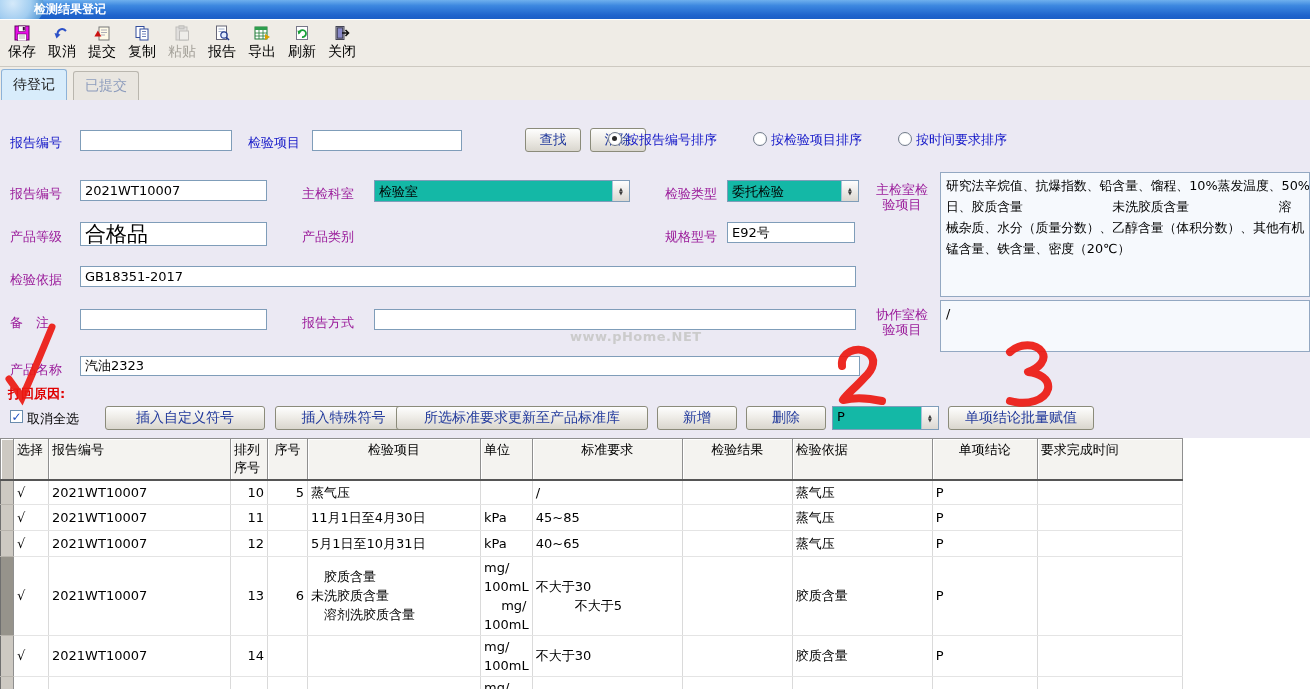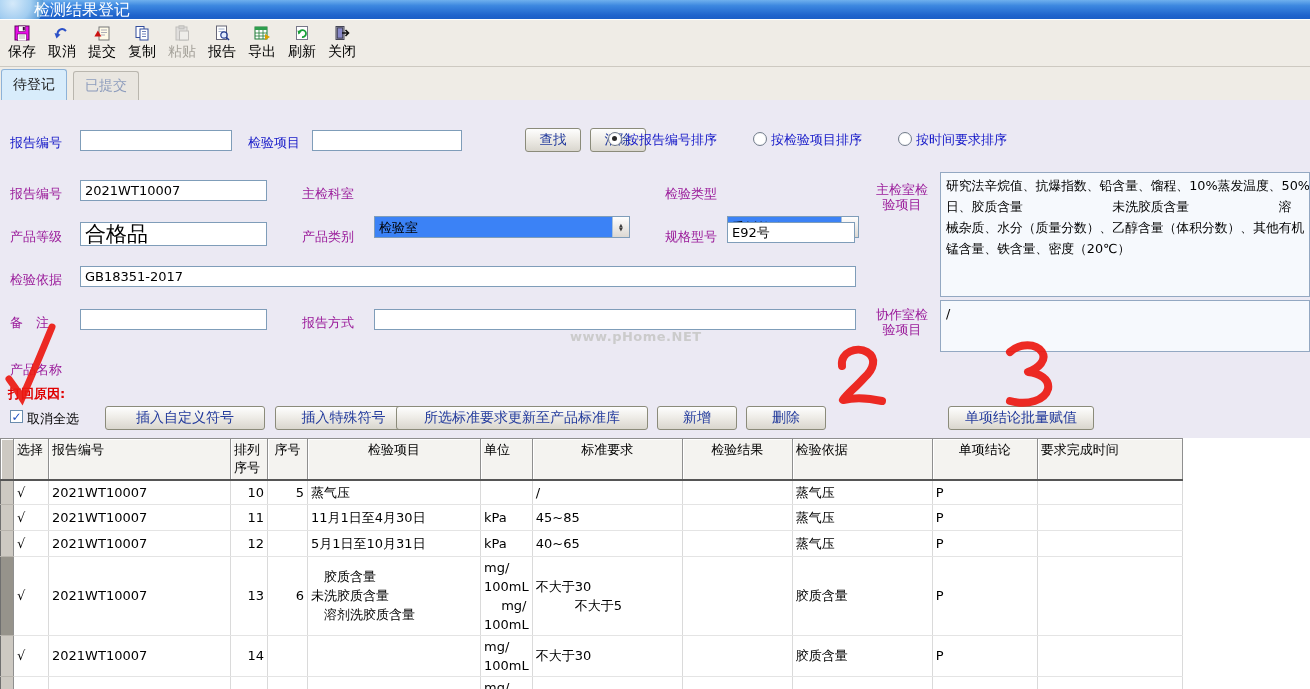--- a/index.html
+++ b/index.html
@@ -2,21 +2,21 @@
 <html><head>
 <meta charset="utf-8">
 <style>
   html,body{margin:0;padding:0;width:1310px;height:689px;overflow:hidden;
     font-family:"DejaVu Sans","Liberation Sans",sans-serif;}
   #win{position:relative;width:1310px;height:689px;background:#ebe9f3;overflow:hidden;}
 
   
   #titlebar{position:absolute;left:0;top:0;width:100%;height:28px;
     background:linear-gradient(180deg,#6fb0ee 0%,#3d88e0 20%,#1f63cc 55%,#1a5ac0 80%,#2e74d6 100%);
-    color:#fff;font-size:16px;font-weight:normal;line-height:19px;overflow:hidden;}
+    color:#fff;font-size:12px;font-weight:bold;line-height:19px;overflow:hidden;}
   #titlebar .swirl{position:absolute;left:-8px;top:-16px;width:52px;height:44px;border-radius:50%;
     background:radial-gradient(circle at 40% 45%, #dceefb 0%, #a8d2f2 45%, #5e9fd8 75%, #2a6cc0 100%);opacity:.95;}
   #titlebar .ttext{position:absolute;left:34px;top:0;}
 
   
   #toolbar{position:absolute;left:0;top:19px;width:100%;height:48px;background:#efece6;
     border-top:1px solid #ffffff;border-bottom:1px solid #cdc9c1;display:flex;align-items:center;padding-left:2px;box-sizing:border-box;}
   .tbtn{width:40px;height:44px;display:flex;flex-direction:column;align-items:center;justify-content:center;cursor:default;}
   .tbtn .ticon{height:17px;margin-bottom:1px;}
   .tbtn .tlabel{font-size:14px;color:#000;}
@@ -35,21 +35,21 @@
 
   .blabel{color:#1418c8;font-size:13px;white-space:nowrap;}
   .plabel{color:#9a1b9a;font-size:13px;white-space:nowrap;}
   .plabel2{color:#9a1b9a;font-size:13px;white-space:pre;text-align:center;line-height:15px;}
   .rlabel{color:#e00000;font-size:13px;font-weight:bold;}
 
   .ibox{height:21px;border:1px solid #7f9db9;background:#fff;font-size:13px;padding:1px 4px;box-sizing:border-box;
     font-family:"DejaVu Sans","Liberation Sans",sans-serif;color:#000;}
   .ibox.big{font-size:21px;height:24px;}
 
-  .combo{display:flex;background:#3b82f6;border:1px solid #7f9db9;height:22px;box-sizing:border-box;margin-top:36px;}
+  .combo{display:flex;background:#14b8a6;border:1px solid #7f9db9;height:22px;box-sizing:border-box;}
   .combo .ctext{flex:1;font-size:13px;padding:2px 4px;white-space:nowrap;overflow:hidden;}
   .combo .cbtn{width:16px;border-left:1px solid #a9c0d8;background:linear-gradient(#fefefe,#dcd8d2);
     display:flex;flex-direction:column;align-items:center;justify-content:center;color:#3a3a3a;}
   .combo .cbtn i{font-style:normal;font-size:5px;line-height:4.5px;}
 
   .tarea{background:#f6f9fd;border:1px solid #93a8c2;font-size:12.8px;line-height:21px;
     white-space:pre;overflow:hidden;padding:2px 5px;box-sizing:border-box;color:#000;}
 
   .xbtn{height:24px;border:1px solid #8b8b7a;border-radius:3px;color:#223a9c;font-size:14px;
     background:linear-gradient(#fefefe,#efede8 45%,#d9d6ce);padding:0 6px;box-sizing:border-box;
@@ -242,20 +242,21 @@
 
     <span class="plabel" style="left:10px;top:214px">备　注</span>
     <input class="ibox" style="left: 80px; top: 209px; width: 187px;" readonly="" value="">
     <span class="plabel" style="left:302px;top:214px">报告方式</span>
     <input class="ibox" style="left: 374px; top: 209px; width: 482px;" readonly="" value="">
     <span class="plabel2" style="left:870px;top:207px;width:64px">协作室检
 验项目</span>
     <div class="tarea" style="left:940px;top:200px;width:370px;height:52px">/</div>
 
     <span class="plabel" style="left:10px;top:261px">产品名称</span>
+    <input class="ibox" style="left: 80px; top: 256px; width: 780px; height: 20px;" readonly="" value="汽油2323">
 
     <span class="rlabel" style="left:8px;top:285px">打回原因:</span>
 
     <span class="checkbox" style="left:10px;top:310px">✓</span>
     <span style="left:27px;top:310px;font-size:13px;color:#000">取消全选</span>
     <button class="xbtn" style="left:105px;top:306px;width:160px">插入自定义符号</button>
     <button class="xbtn" style="left:275px;top:306px;width:137px">插入特殊符号</button>
     <button class="xbtn" style="left:396px;top:306px;width:252px">所选标准要求更新至产品标准库</button>
     <button class="xbtn" style="left:657px;top:306px;width:80px">新增</button>
     <button class="xbtn" style="left:746px;top:306px;width:80px">删除</button>

